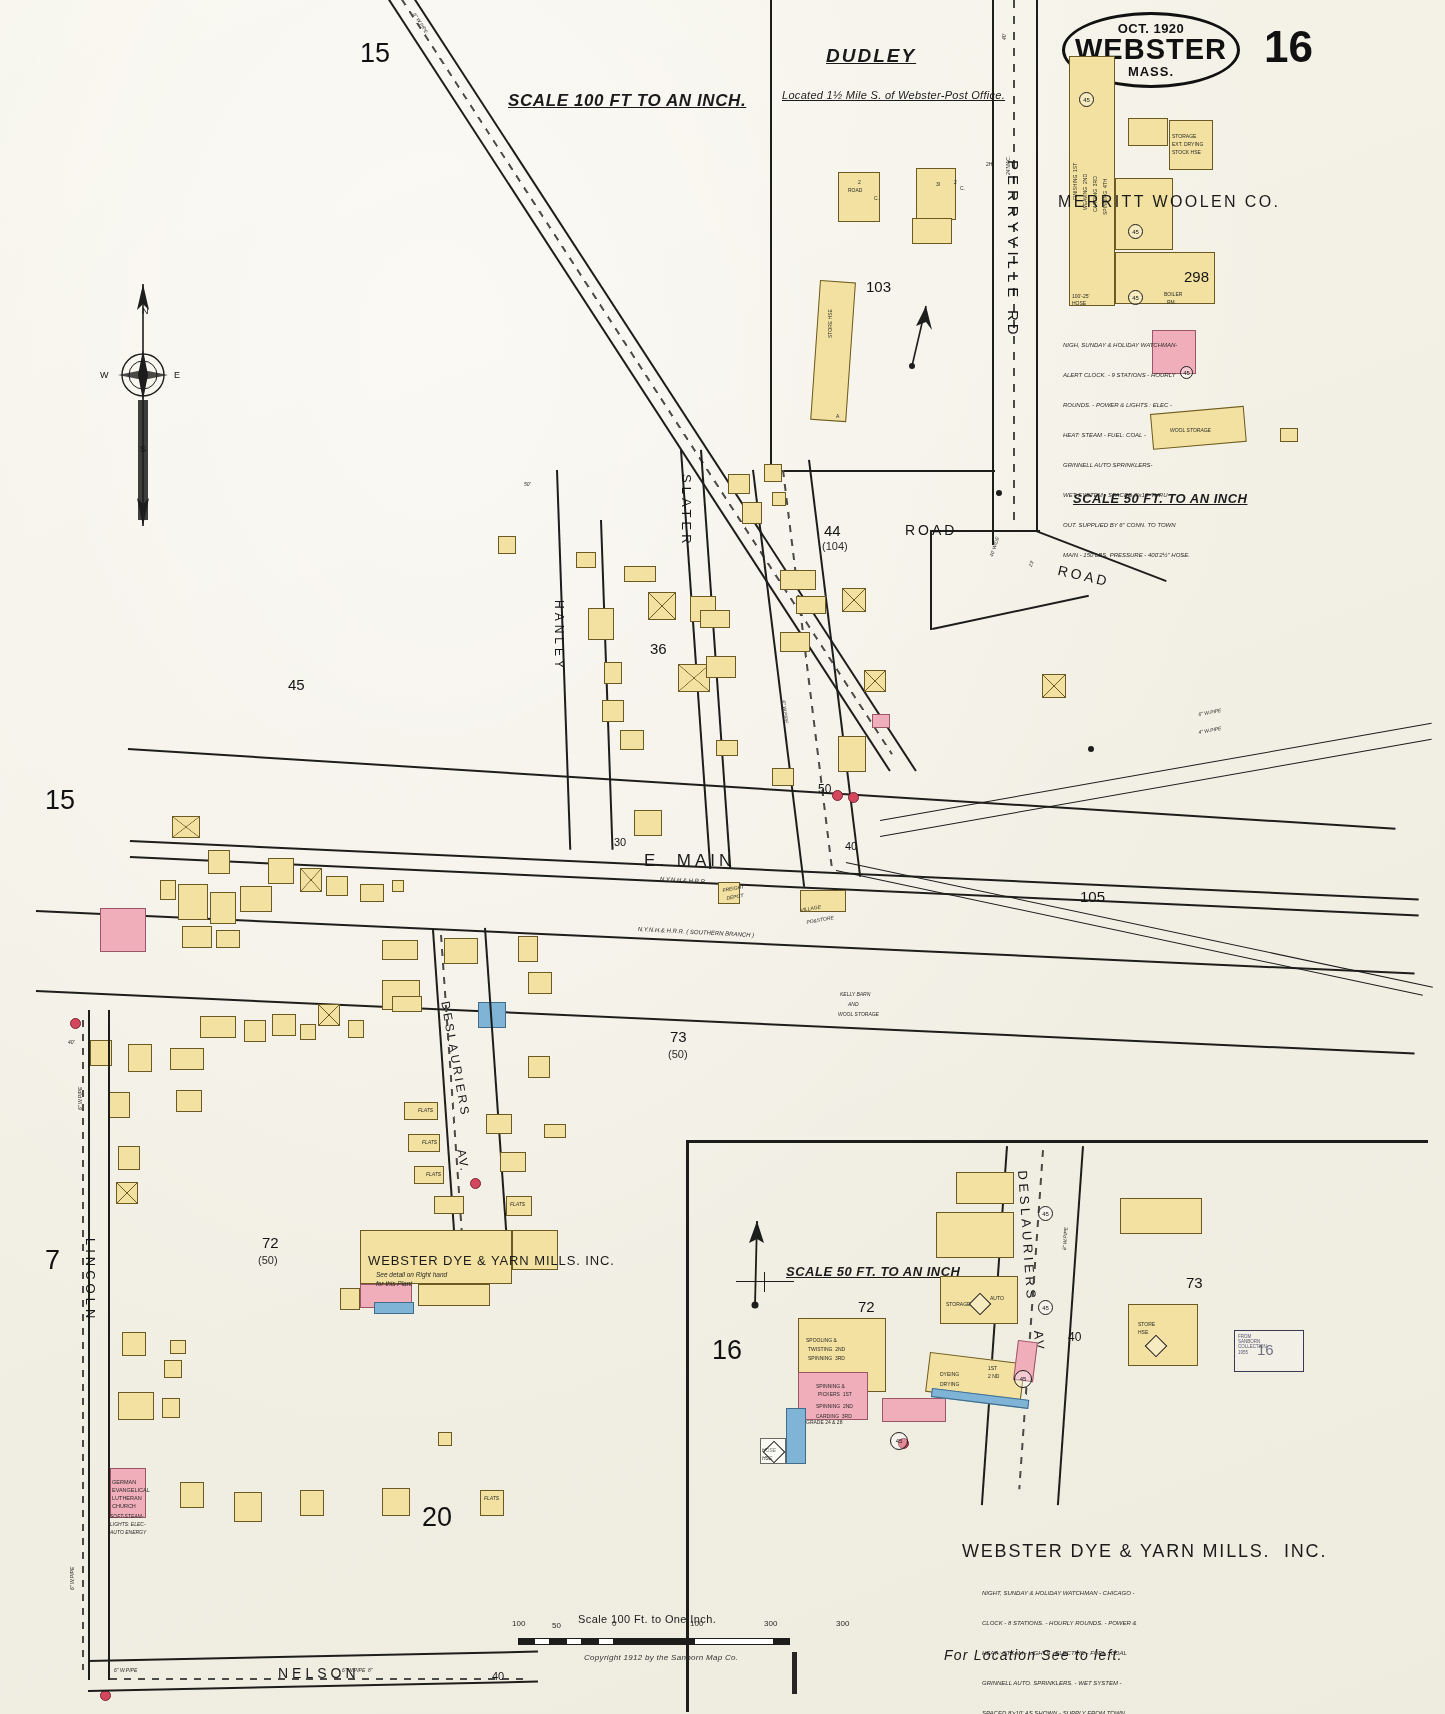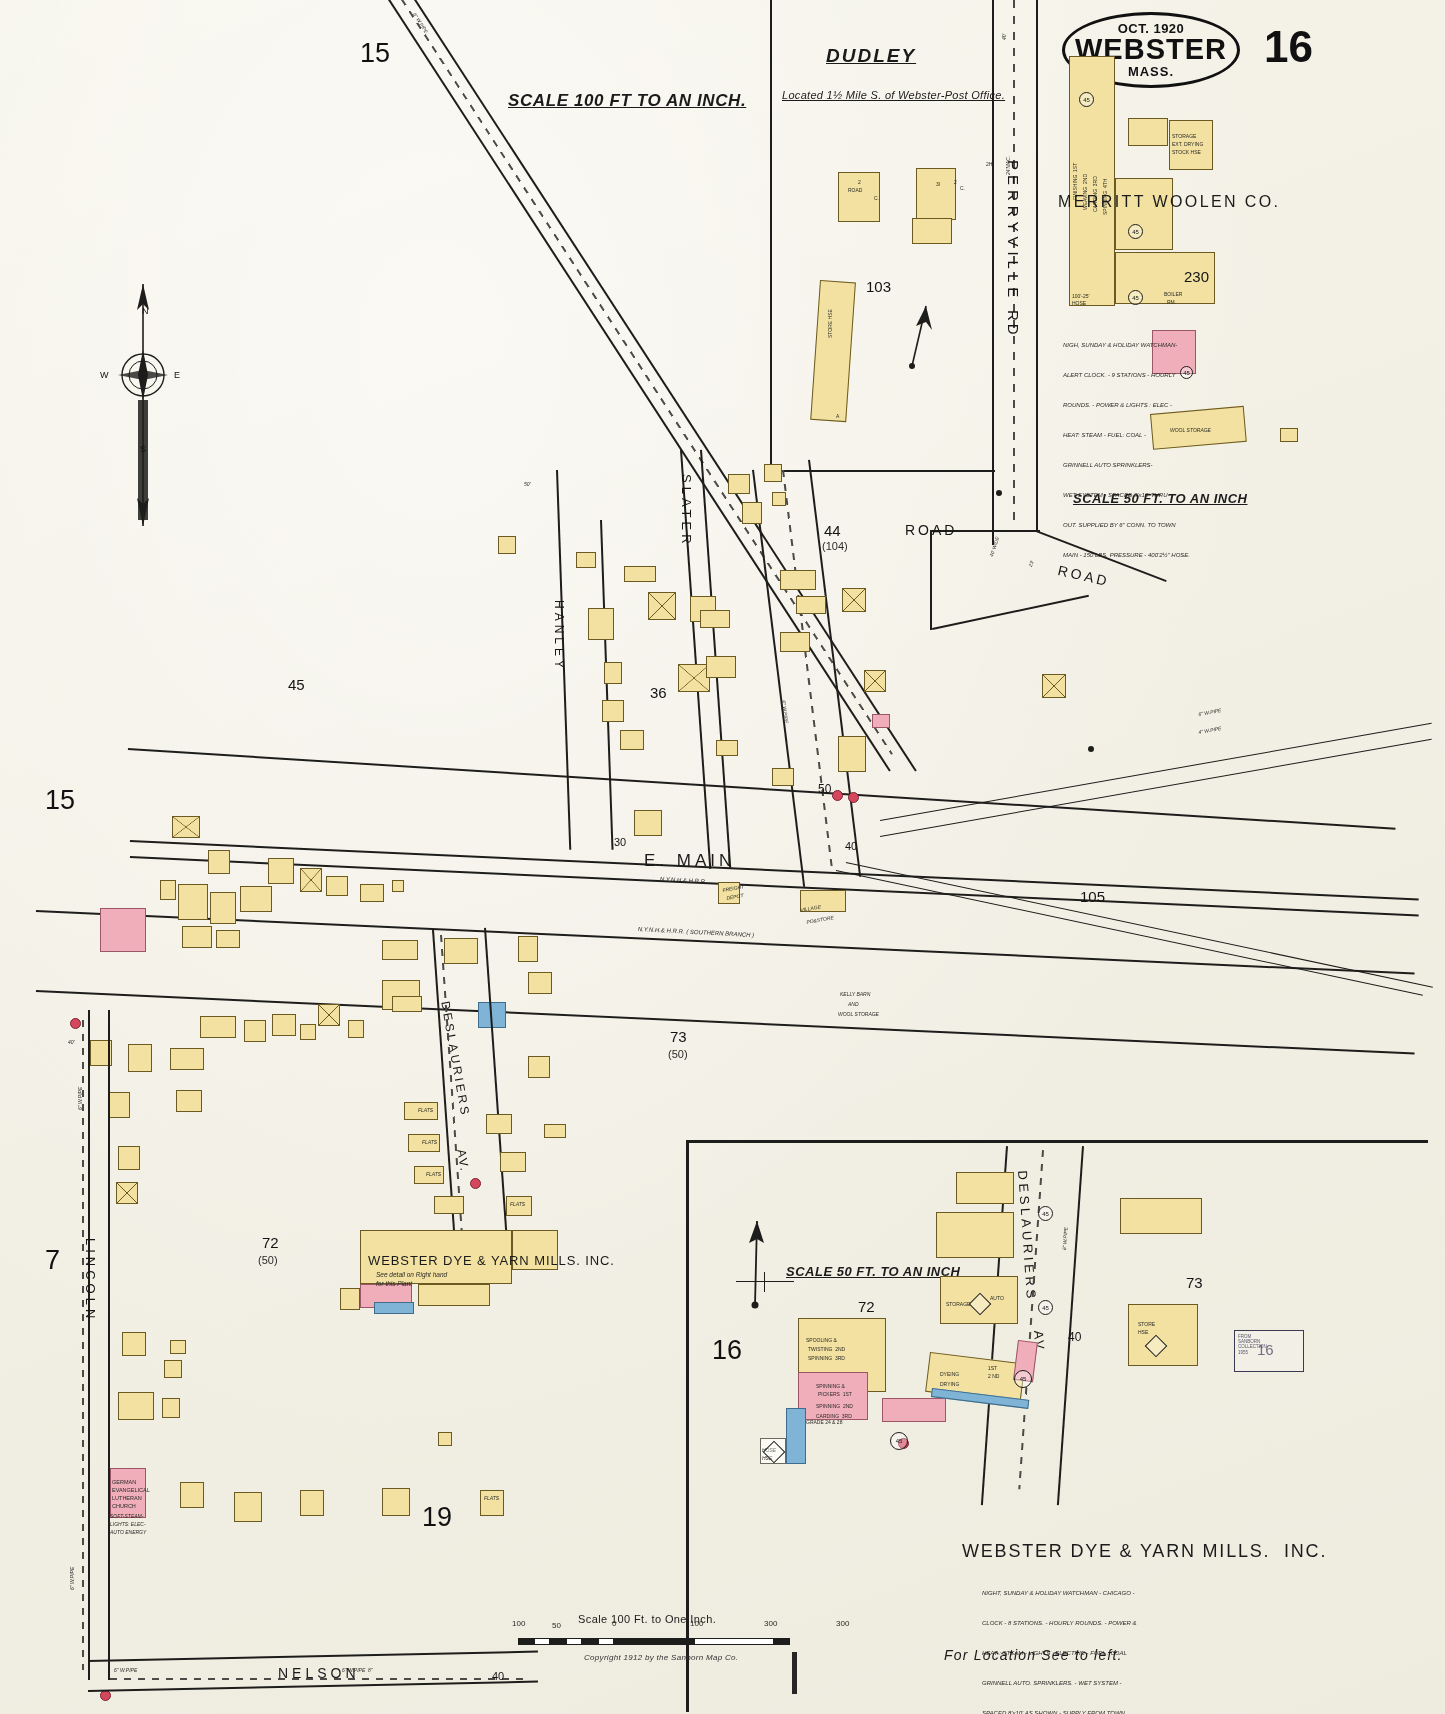--- a/index.html
+++ b/index.html
@@ -76,21 +76,21 @@
   <div id="cartouche">
     <div class="date">OCT. 1920</div>
     <div class="town">WEBSTER</div>
     <div class="state">MASS.</div>
   </div>
   <div class="bignum" style="left:1264px;top:22px;font-size:44px;font-weight:700;">16</div>
 
   <div class="bignum" style="left:360px;top:38px;">15</div>
   <div class="bignum" style="left:45px;top:785px;">15</div>
   <div class="bignum" style="left:45px;top:1245px;">7</div>
-  <div class="bignum" style="left:422px;top:1502px;">19</div>
+  <div class="bignum" style="left:422px;top:1502px;">20</div>
   <div class="bignum" style="left:712px;top:1335px;">16</div>
 
   <div class="tx hand u" style="left:508px;top:92px;font-size:17px;font-weight:700;letter-spacing:.6px;">SCALE 100 FT TO AN INCH.</div>
   <div class="tx hand" style="left:826px;top:46px;font-size:19px;font-weight:700;letter-spacing:2px;text-decoration:underline;">DUDLEY</div>
   <div class="tx hand u" style="left:782px;top:90px;font-size:11px;">Located 1½ Mile S. of Webster-Post Office.</div>
   <div class="tx hand u" style="left:1073px;top:492px;font-size:13px;font-weight:700;letter-spacing:.5px;">SCALE 50 FT. TO AN INCH</div>
   <div class="tx hand u" style="left:786px;top:1265px;font-size:13px;font-weight:700;letter-spacing:.5px;">SCALE 50 FT. TO AN INCH</div>
 
   <div id="compass">
     <svg width="90" height="250" viewBox="0 0 90 250">
@@ -161,21 +161,21 @@
   <div class="tiny" style="left:1167px;top:300px;">RM.</div>
   <div class="tiny" style="left:1072px;top:294px;">100'-25'</div>
   <div class="tiny" style="left:1072px;top:301px;">HOSE</div>
   <div class="tiny it" style="left:1170px;top:428px;">WOOL STORAGE</div>
   <div class="circlelbl" style="left:1079px;top:92px;width:13px;height:13px;">45</div>
   <div class="circlelbl" style="left:1128px;top:224px;width:13px;height:13px;">45</div>
   <div class="circlelbl" style="left:1128px;top:290px;width:13px;height:13px;">45</div>
   <div class="circlelbl" style="left:1180px;top:366px;width:11px;height:11px;">45</div>
   <div class="tx" style="left:1058px;top:194px;font-size:16px;letter-spacing:2.4px;font-weight:400;">MERRITT WOOLEN CO.</div>
   <div class="num" style="left:866px;top:278px;">103</div>
-  <div class="num" style="left:1184px;top:268px;">230</div>
+  <div class="num" style="left:1184px;top:268px;">298</div>
 
   <div id="merritt-note" style="position:absolute;left:1063px;top:320px;width:210px;">
     <div class="tiny it" style="position:relative;left:0;top:0;font-size:6px;line-height:10px;">
       <div>NIGH, SUNDAY &amp; HOLIDAY WATCHMAN-</div>
       <div>ALERT CLOCK. - 9 STATIONS - HOURLY</div>
       <div>ROUNDS. - POWER &amp; LIGHTS : ELEC -</div>
       <div>HEAT: STEAM - FUEL: COAL -</div>
       <div>GRINNELL AUTO SPRINKLERS-</div>
       <div>WET SYSTEM - SPACED 8'x10' THRU-</div>
       <div>OUT. SUPPLIED BY 6" CONN. TO TOWN</div>
@@ -228,21 +228,21 @@
   <div class="tiny it" style="left:638px;top:926px;transform:rotate(3deg);transform-origin:0 0;font-size:6px;">N.Y.N.H.&amp; H.R.R. ( SOUTHERN BRANCH )</div>
 
   <div class="line" style="left:880px;top:820px;width:560px;height:1.4px;transform:rotate(-10deg);transform-origin:0 0;"></div>
   <div class="line" style="left:880px;top:836px;width:560px;height:1.4px;transform:rotate(-10deg);transform-origin:0 0;"></div>
   <div class="tiny it" style="left:1198px;top:712px;transform:rotate(-10deg);transform-origin:0 0;">6" W.PIPE</div>
   <div class="tiny it" style="left:1198px;top:730px;transform:rotate(-10deg);transform-origin:0 0;">4" W.PIPE</div>
   <div class="line" style="left:836px;top:870px;width:600px;height:1.4px;transform:rotate(12deg);transform-origin:0 0;"></div>
   <div class="line" style="left:846px;top:862px;width:600px;height:1.4px;transform:rotate(12deg);transform-origin:0 0;"></div>
 
   <div class="num" style="left:288px;top:676px;">45</div>
-  <div class="num" style="left:650px;top:684px;">36</div>
+  <div class="num" style="left:650px;top:640px;">36</div>
   <div class="num" style="left:824px;top:522px;">44</div>
   <div class="tiny" style="left:822px;top:540px;font-size:11px;">(104)</div>
   <div class="num" style="left:1080px;top:888px;">105</div>
   <div class="num" style="left:670px;top:1028px;">73</div>
   <div class="tiny" style="left:668px;top:1048px;font-size:11px;">(50)</div>
   <div class="num" style="left:262px;top:1234px;">72</div>
   <div class="tiny" style="left:258px;top:1254px;font-size:11px;">(50)</div>
   <div class="num" style="left:858px;top:1298px;">72</div>
   <div class="tiny" style="left:856px;top:1318px;font-size:11px;">(50)</div>
   <div class="num" style="left:1186px;top:1274px;">73</div>

